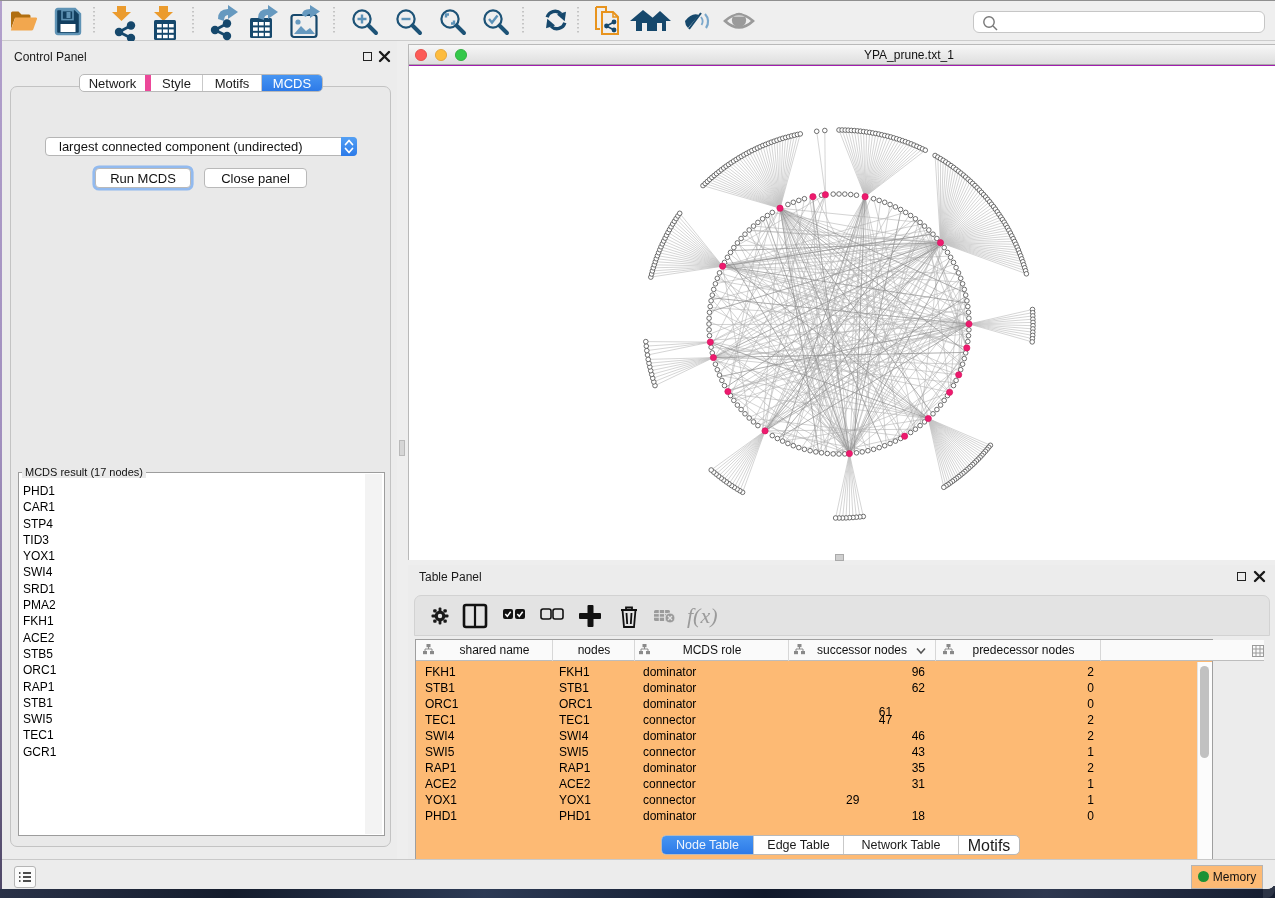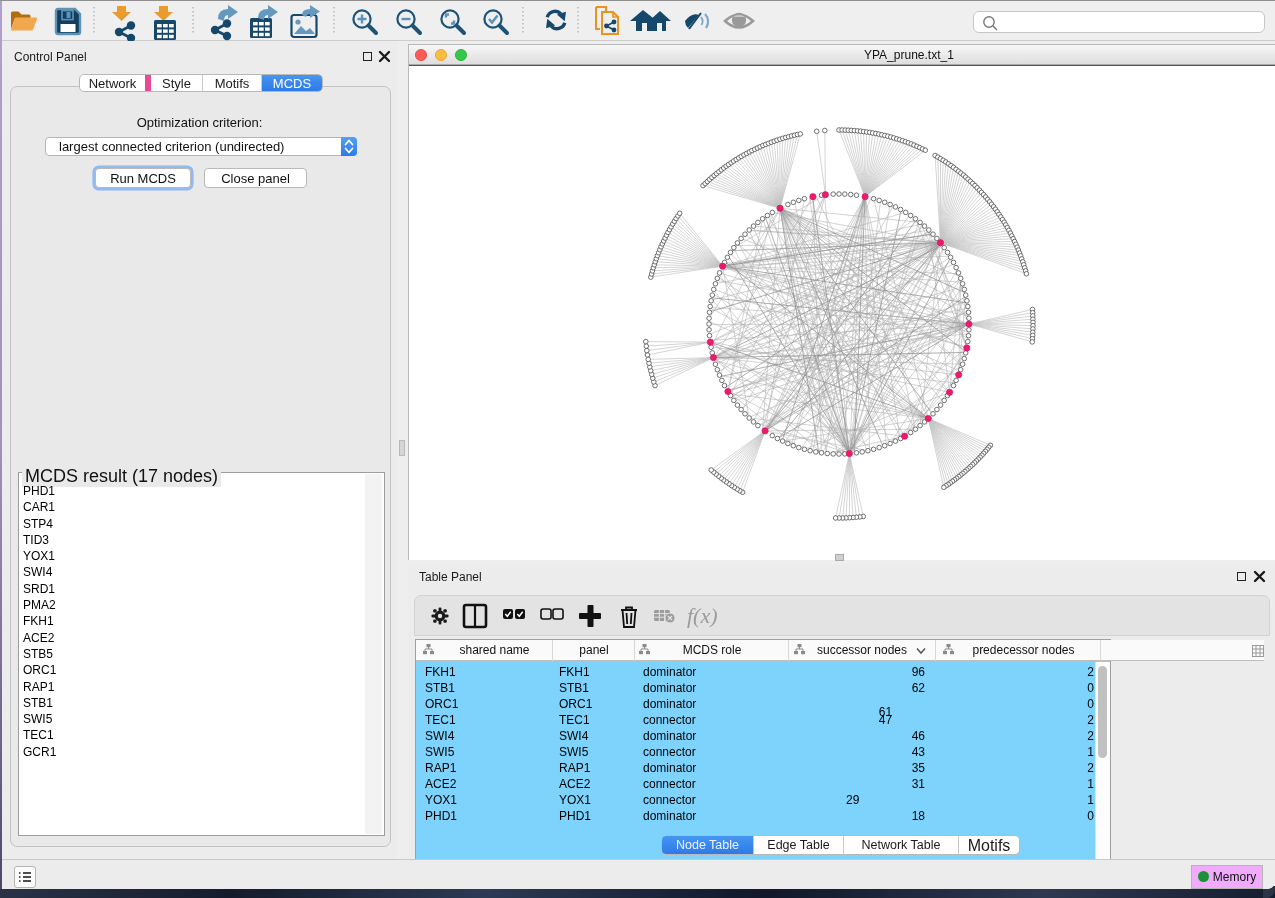--- a/index.html
+++ b/index.html
@@ -174,37 +174,36 @@
 
   <div class="abs" style="left:8px;top:45px;width:381px;height:761px;background:#e9e9e9;border:1px solid #c3c3c3;border-radius:7px"></div>
 
   <div class="abs" style="left:77px;top:33px;height:18px;display:flex;border:1px solid #b9b9b9;border-radius:5px;overflow:hidden;background:#fff">
     <div style="width:71px;text-align:center;font-size:13px;line-height:17px;color:#1a1a1a;border-right:6px solid #ec4899">Network</div>
     <div style="width:52px;text-align:center;font-size:13px;line-height:17px;color:#1a1a1a;border-right:1px solid #c9c9c9">Style</div>
     <div style="width:59px;text-align:center;font-size:13px;line-height:17px;color:#1a1a1a;border-right:1px solid #c9c9c9">Motifs</div>
     <div style="width:60px;text-align:center;font-size:13px;line-height:17px;color:#fff;background:linear-gradient(#4795f2,#2d7ae8)">MCDS</div>
   </div>
 
-  <div class="abs" style="left:0;top:74px;width:395px;text-align:center;font-size:13px;color:#111">Optimization criterion:</div>
 
   <div class="abs" style="left:43px;top:96px;width:312px;height:19px;background:#fff;border:1px solid #b5b5b5;border-radius:4px">
-    <div class="abs" style="left:13px;top:0;font-size:13px;line-height:18px;color:#111">largest connected criterion (undirected)</div>
+    <div class="abs" style="left:13px;top:0;font-size:13px;line-height:18px;color:#111">largest connected component (undirected)</div>
     <div class="abs" style="right:-1px;top:-1px;width:16px;height:19px;background:linear-gradient(#54a0f4,#2b7ae9);border-radius:0 4px 4px 0">
       <svg width="16" height="19">
           <path d="M4.5,7.5 L8,3.5 L11.5,7.5 M4.5,11.5 L8,15.5 L11.5,11.5" stroke="#fff" stroke-width="1.7" fill="none" stroke-linecap="round" stroke-linejoin="round"></path>
         </svg>
     </div>
   </div>
 
   <div class="abs" style="left:93px;top:127px;width:96px;height:20px;background:#fff;border:1px solid #b9b9b9;border-radius:4px;box-shadow:0 0 0 2.6px rgba(116,169,240,.75);text-align:center;font-size:13px;line-height:19px;color:#111">Run MCDS</div>
   <div class="abs" style="left:202px;top:127px;width:103px;height:20px;background:#fff;border:1px solid #b9b9b9;border-radius:4px;text-align:center;font-size:13px;line-height:19px;color:#111">Close panel</div>
 
   <div class="abs" style="left:16px;top:431px;width:367px;height:364px;border:1px solid #9d9d9d;background:#fff"></div>
   <div class="abs" style="left:363px;top:433px;width:17px;height:360px;background:#f3f3f3"></div>
-  <div class="abs" style="left:20px;top:425px;font-size:18px;color:#111;background:#e9e9e9;padding:0 3px">MCDS result (17 nodes)</div>
+  <div class="abs" style="left:20px;top:425px;font-size:11px;color:#111;background:#e9e9e9;padding:0 3px">MCDS result (17 nodes)</div>
   <div class="abs" style="left:21px;top:443px;font-size:12px;color:#000">
       <div style="height:16.3px">PHD1</div>
       <div style="height:16.3px">CAR1</div>
       <div style="height:16.3px">STP4</div>
       <div style="height:16.3px">TID3</div>
       <div style="height:16.3px">YOX1</div>
       <div style="height:16.3px">SWI4</div>
       <div style="height:16.3px">SRD1</div>
       <div style="height:16.3px">PMA2</div>
       <div style="height:16.3px">FKH1</div>
@@ -649,21 +648,21 @@
             <line x1="5.3" y1="0" x2="5.3" y2="11"></line>
             <line x1="10.6" y1="0" x2="10.6" y2="11"></line>
           </g>
         <circle cx="16" cy="8" r="5" fill="#9b9b9b" stroke="#e3e3e3" stroke-width="1"></circle>
         <path d="M14,6 l4,4 M18,6 l-4,4" stroke="#e3e3e3" stroke-width="1.3"></path>
       </g>
       <text x="272" y="27" font-family="Liberation Serif,serif" font-style="italic" font-size="22" fill="#9b9b9b">f(x)</text>
     </svg>
   </div>
 
-  <div class="abs" style="left:7px;top:74px;width:696px;height:249px;background:#7dd3fc;border:1px solid #9f9f9f">
+  <div class="abs" style="left:7px;top:74px;width:798px;height:249px;background:#fdba74;border:1px solid #9f9f9f">
 
     <div class="abs" style="left:0;top:0;width:848px;height:21px;background:#fafafa;border-bottom:1px solid #bdbdbd">
       <div class="abs" style="left:0;width:137px;height:21px;border-right:1px solid #d7d7d7"></div>
       <div class="abs" style="left:137px;width:82px;height:21px;border-right:1px solid #d7d7d7"></div>
       <div class="abs" style="left:219px;width:154px;height:21px;border-right:1px solid #d7d7d7"></div>
       <div class="abs" style="left:373px;width:147px;height:21px;border-right:1px solid #d7d7d7"></div>
       <div class="abs" style="left:520px;width:165px;height:21px;border-right:1px solid #d7d7d7"></div>
       <div style="position:absolute;left:7px">
           <svg width="11" height="11" style="position:absolute;top:4px">
             <g fill="#8a8a8a">
@@ -698,21 +697,21 @@
           <svg width="11" height="11" style="position:absolute;top:4px">
             <g fill="#8a8a8a">
               <rect x="3.5" y="0" width="4" height="3.2"></rect>
               <rect x="0" y="7" width="4" height="3.2"></rect>
               <rect x="7" y="7" width="4" height="3.2"></rect>
               <path d="M5.5,3 v2 M2,7 v-2 h7 v2" stroke="#8a8a8a" fill="none" stroke-width="1"></path>
             </g>
           </svg>
         </div>
       <div class="abs" style="left:10px;width:137px;text-align:center;font-size:12px;line-height:21px;color:#111">shared name</div>
-      <div class="abs" style="left:137px;width:82px;text-align:center;font-size:12px;line-height:21px;color:#111">panel</div>
+      <div class="abs" style="left:137px;width:82px;text-align:center;font-size:12px;line-height:21px;color:#111">nodes</div>
       <div class="abs" style="left:219px;width:154px;text-align:center;font-size:12px;line-height:21px;color:#111">MCDS role</div>
       <div class="abs" style="left:385px;width:122px;text-align:center;font-size:12px;line-height:21px;color:#111">successor nodes</div>
       <svg width="10" height="8" style="position:absolute;left:500px;top:7px">
           <path d="M1,1.5 L5,6 L9,1.5" stroke="#555" stroke-width="1.5" fill="none"></path>
         </svg>
       <div class="abs" style="left:530px;width:155px;text-align:center;font-size:12px;line-height:21px;color:#111">predecessor nodes</div>
       <svg width="12" height="12" style="position:absolute;left:836px;top:5px">
           <g fill="none" stroke="#9a9a9a" stroke-width="1">
             <rect x="0.5" y="0.5" width="11" height="11"></rect>
             <line x1="0" y1="4" x2="12" y2="4"></line>
@@ -794,14 +793,14 @@
         <g stroke="#222" stroke-width="1.6">
           <line x1="4" y1="6" x2="5.5" y2="6"></line>
           <line x1="8" y1="6" x2="16" y2="6"></line>
           <line x1="4" y1="10" x2="5.5" y2="10"></line>
           <line x1="8" y1="10" x2="16" y2="10"></line>
           <line x1="4" y1="14" x2="5.5" y2="14"></line>
           <line x1="8" y1="14" x2="16" y2="14"></line>
         </g>
       </svg>
   </div>
-  <div class="abs" style="left:1189px;top:5px;width:72px;height:24px;background:#f0abfc;border:1px solid #b5b5b5;font-size:12px;line-height:23px;text-align:center;color:#111"><span style="display:inline-block;width:11px;height:11px;border-radius:50%;background:#1c9135;vertical-align:-1px;margin-right:4px"></span>Memory</div>
+  <div class="abs" style="left:1189px;top:5px;width:72px;height:24px;background:#fdba74;border:1px solid #b5b5b5;font-size:12px;line-height:23px;text-align:center;color:#111"><span style="display:inline-block;width:11px;height:11px;border-radius:50%;background:#1c9135;vertical-align:-1px;margin-right:4px"></span>Memory</div>
 </div>
 
 </body></html>

